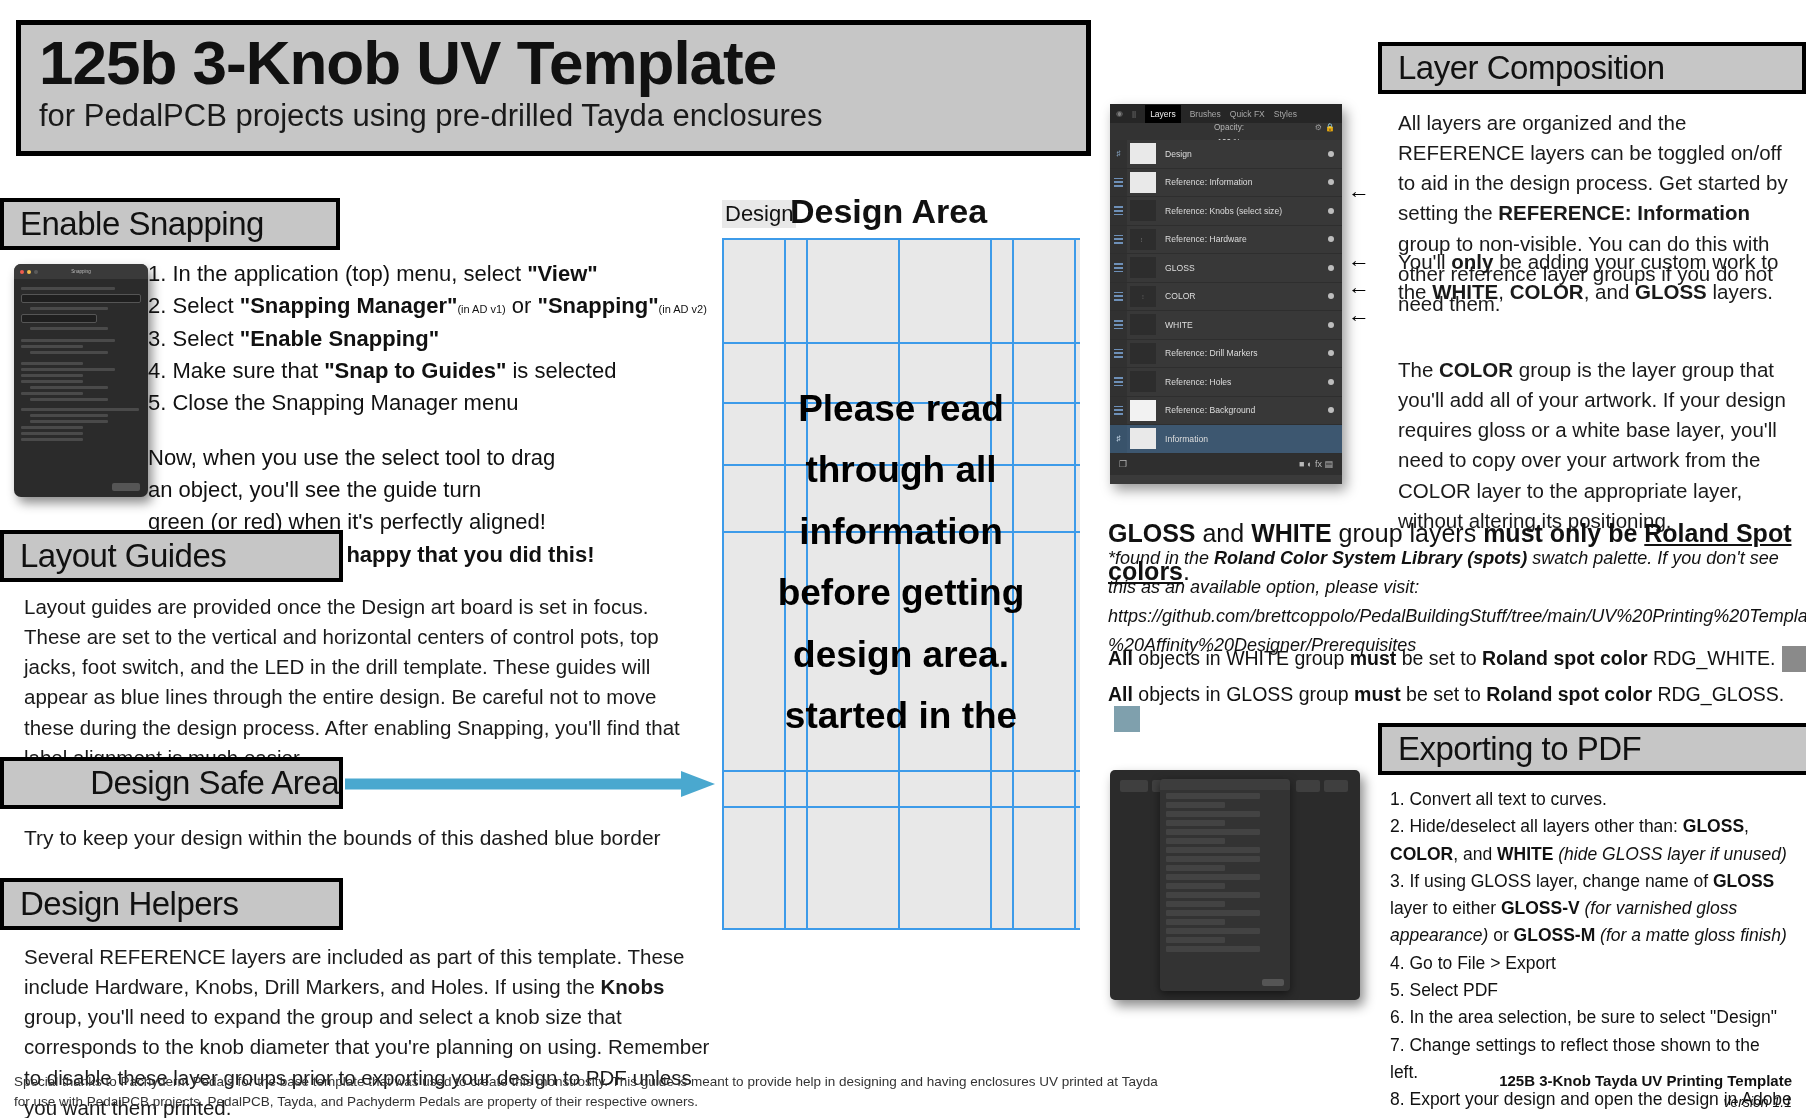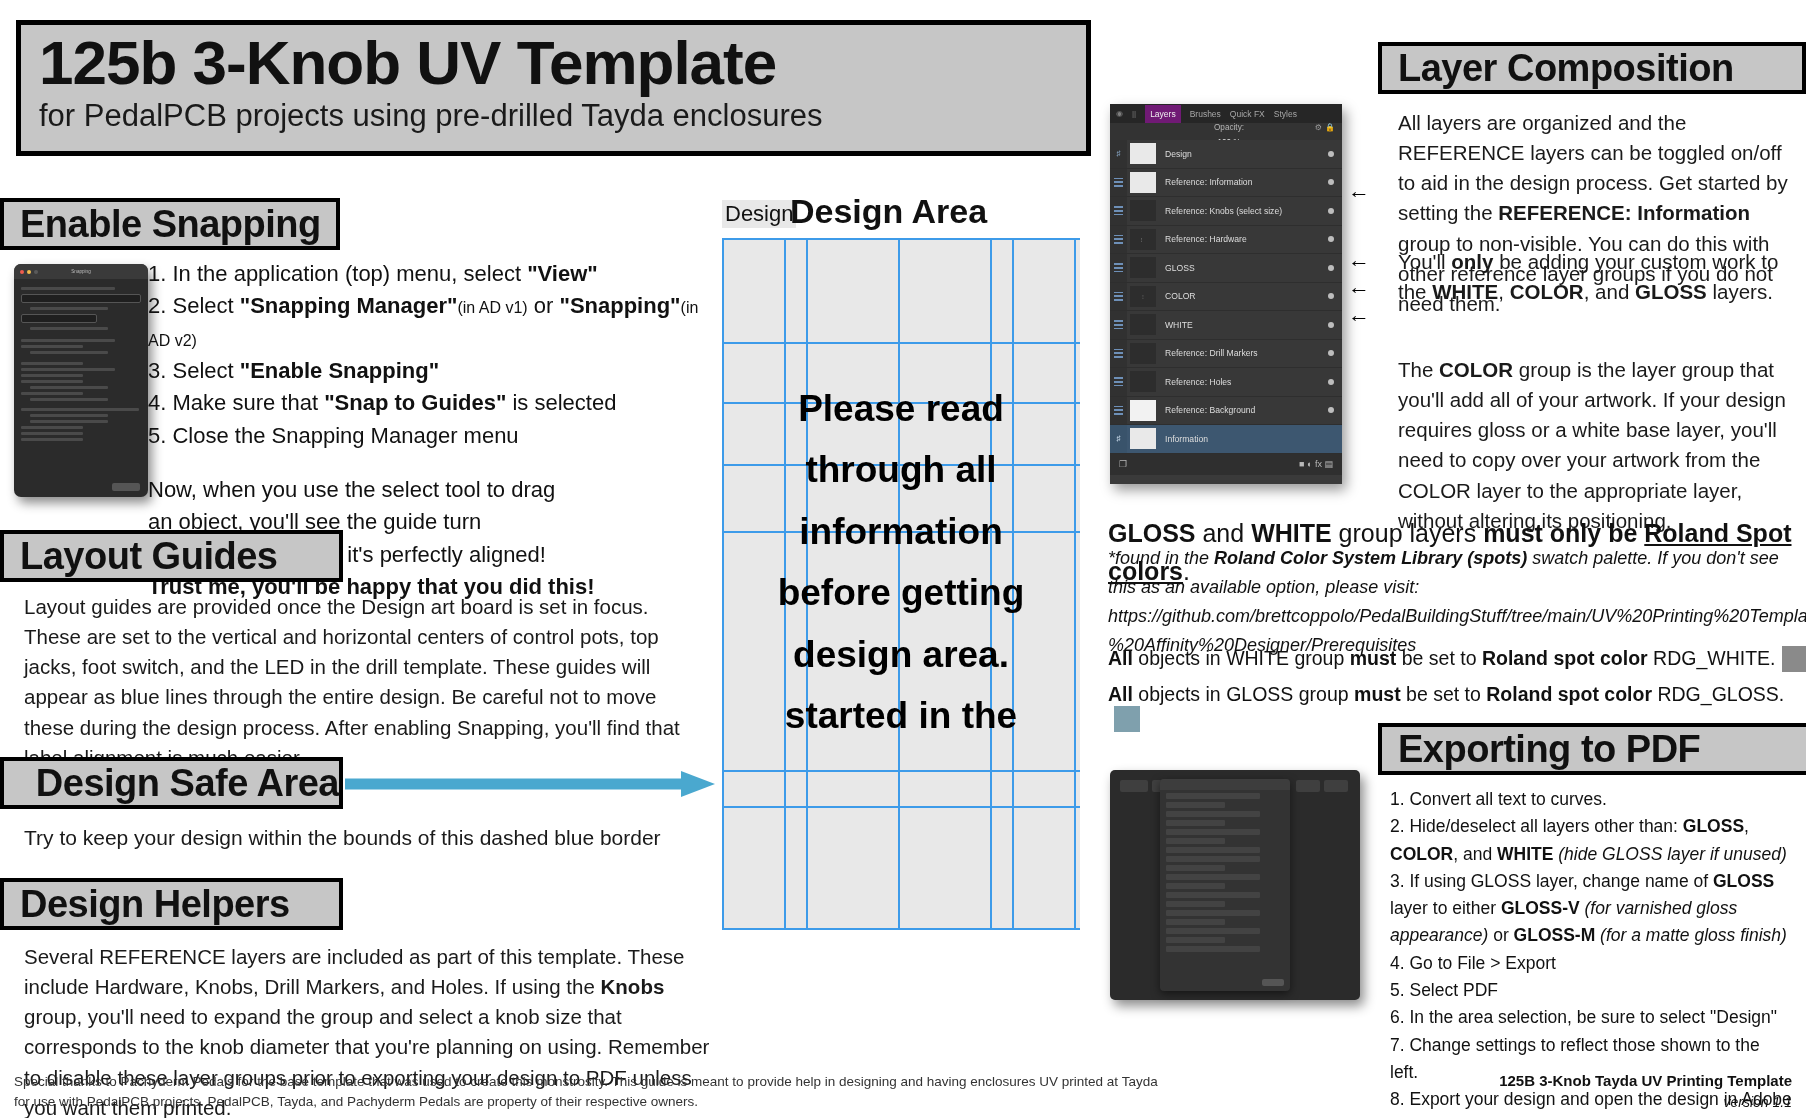--- a/index.html
+++ b/index.html
@@ -11,27 +11,27 @@
   #title-banner{left:16px;top:20px;width:1075px;height:136px;
       background:#c6c6c6;border:5px solid #000;box-sizing:border-box;
       padding:6px 18px 0 18px;}
   #title-main{font-size:62px;font-weight:bold;letter-spacing:-1px;line-height:1.02;
       color:#111;white-space:nowrap;}
   #title-sub{font-size:31px;font-weight:normal;color:#1a1a1a;margin-top:4px;white-space:nowrap;}
 
   
   .sec-chip{background:#c6c6c6;border:4px solid #000;box-sizing:border-box;
       display:flex;align-items:center;padding-left:16px;}
-  .sec-chip span{font-size:38px;font-weight:bold;letter-spacing:-0.5px;color:#111;white-space:nowrap;}
+  .sec-chip span{font-size:33px;font-weight:normal;letter-spacing:-0.5px;color:#111;white-space:nowrap;}
 
   
   .body-txt{font-size:20.5px;line-height:1.47;color:#1a1a1a;}
   .steps{font-size:22px;line-height:1.47;color:#111;}
   .steps b{font-weight:bold;}
-  .tiny{font-size:16px;}
+  .tiny{font-size:11px;}
 
   
   #snap-dialog{left:14px;top:264px;width:134px;height:233px;background:#2b2b2b;
       border-radius:7px;box-shadow:4px 6px 11px rgba(0,0,0,.45);overflow:hidden;}
   #snap-dialog .dlg-bar{height:15px;background:#3a3a3a;position:relative;}
   #snap-dialog .dot{width:4px;height:4px;border-radius:50%;position:absolute;top:5.5px;}
   #snap-dialog .dlg-title{font-size:4.6px;color:#bdbdbd;text-align:center;line-height:15px;}
   #snap-dialog .ln{height:3px;margin:3px 7px;background:#4a4a4a;border-radius:1px;}
   #snap-dialog .ln.sm{width:46%;}
   #snap-dialog .ln.md{width:70%;}
@@ -51,21 +51,21 @@
   #design-area-title{left:790px;top:192px;font-size:34px;font-weight:bold;color:#111;white-space:nowrap;}
 
   
   #safe-arrow{left:345px;top:770px;width:370px;height:28px;}
 
   
   #layers-panel{left:1110px;top:104px;width:232px;height:380px;background:#3a3a3a;
       box-shadow:4px 6px 12px rgba(0,0,0,.4);font-size:9px;color:#d4d4d4;overflow:hidden;}
   #layers-tabs{height:19px;background:#262626;display:flex;align-items:center;gap:9px;padding-left:6px;}
   #layers-tabs .tab{font-size:8.5px;color:#a7a7a7;}
-  #layers-tabs .tab.active{color:#f0f0f0;background:#701a75;padding:4px 5px;}
+  #layers-tabs .tab.active{color:#f0f0f0;background:#000000;padding:4px 5px;}
   #layers-opacity{height:17px;background:#333;display:flex;align-items:center;gap:6px;
       padding-left:6px;font-size:8.2px;color:#b5b5b5;position:relative;flex-direction:column;}
   .layer-row{height:27.5px;display:flex;align-items:center;border-bottom:1px solid #2e2e2e;
       background:#383838;position:relative;}
   .layer-row.sel{background:#3d5770;}
   .lr-handle{width:17px;height:100%;display:flex;flex-direction:column;
       align-items:center;justify-content:center;gap:2px;background:#313131;}
   .hbar{width:9px;height:1.6px;background:#6e90b8;}
   .lr-thumb{width:26px;height:21px;background:#2d2d2d;margin-left:3px;flex:none;
       display:flex;align-items:center;justify-content:center;}

